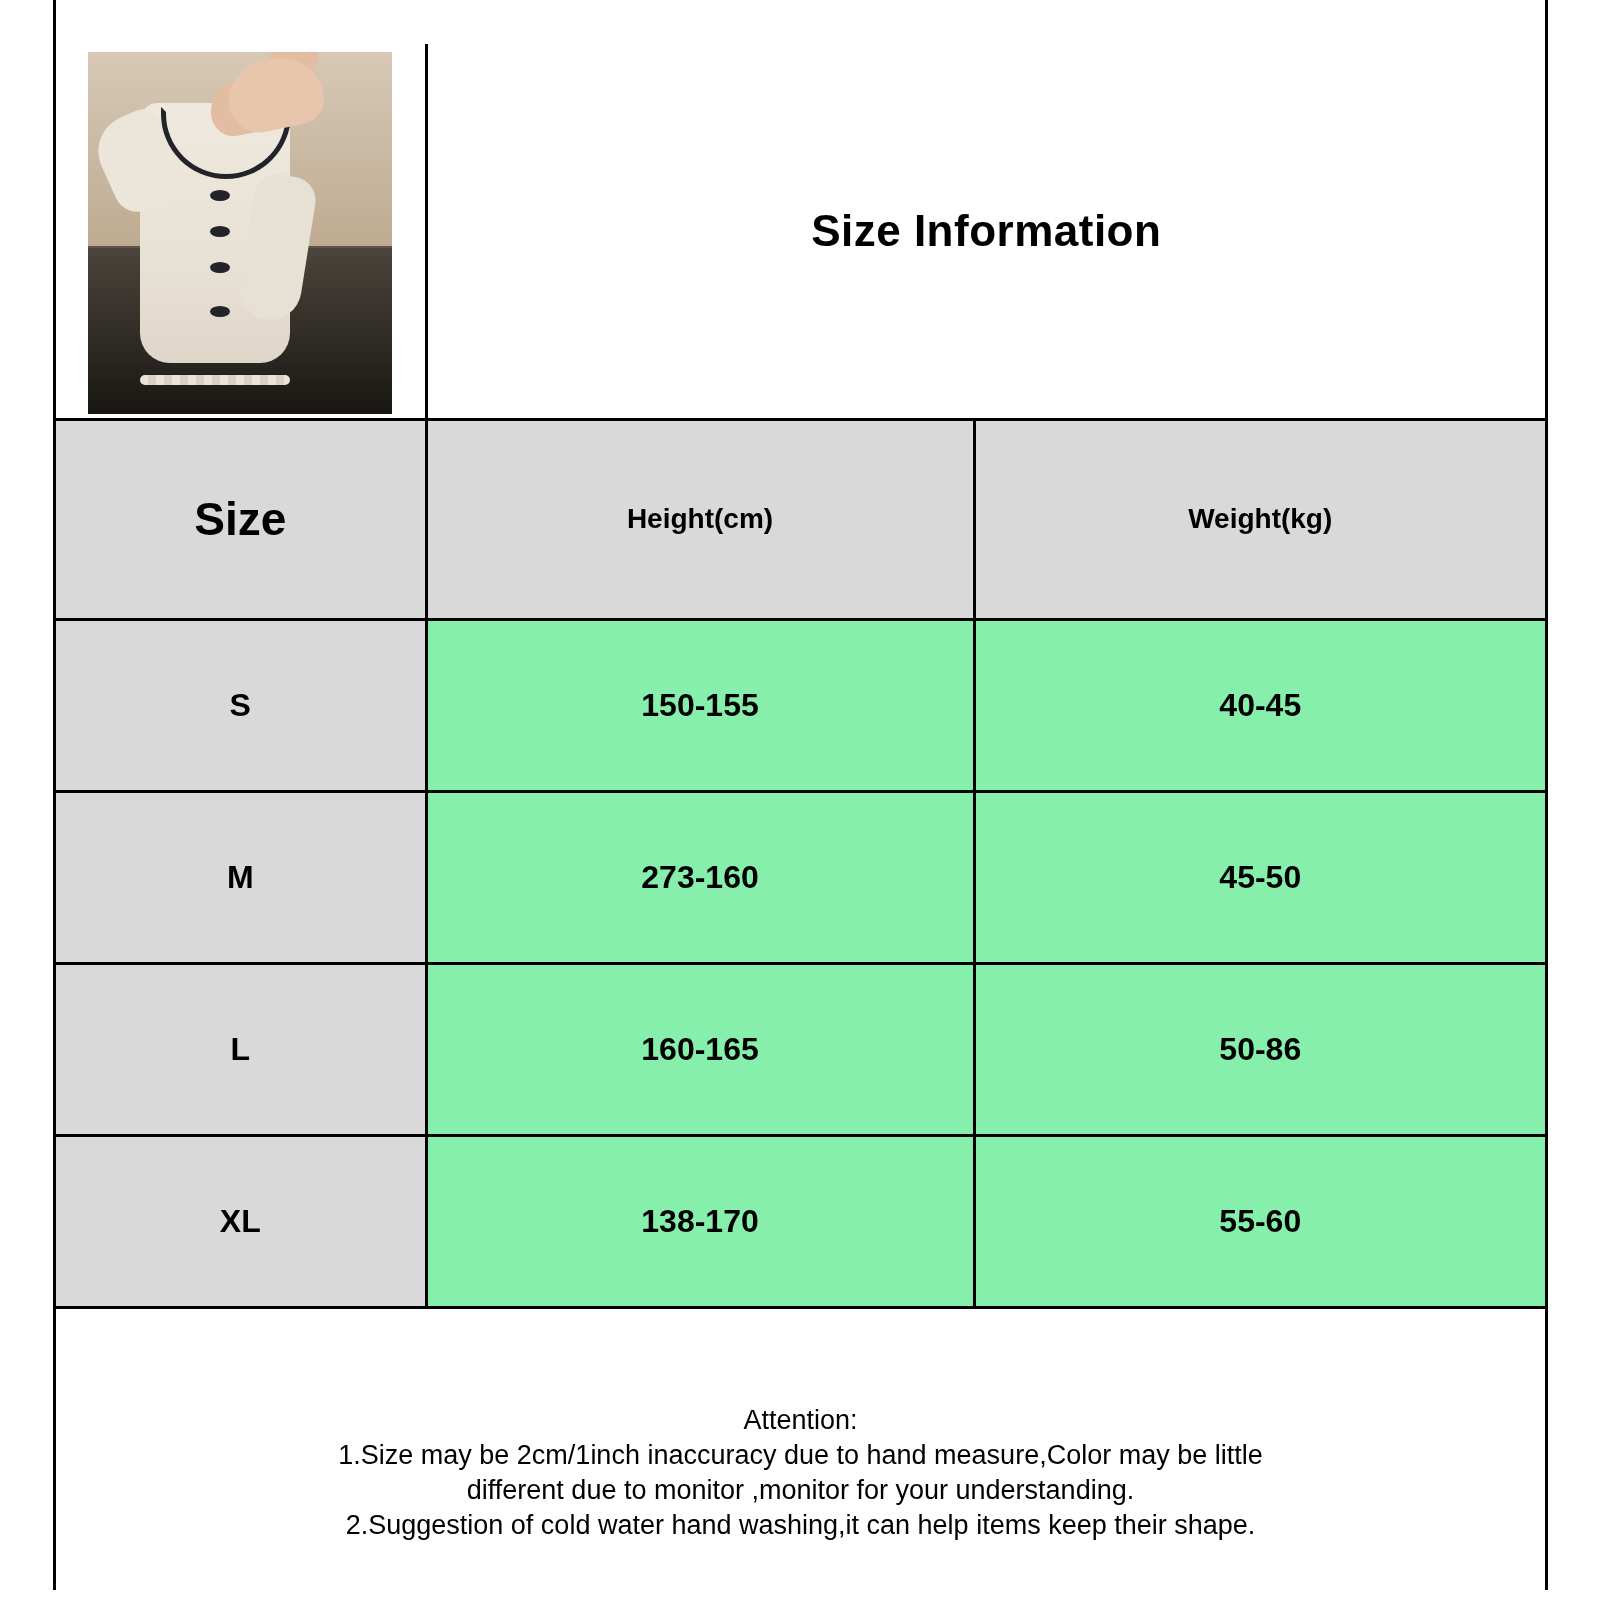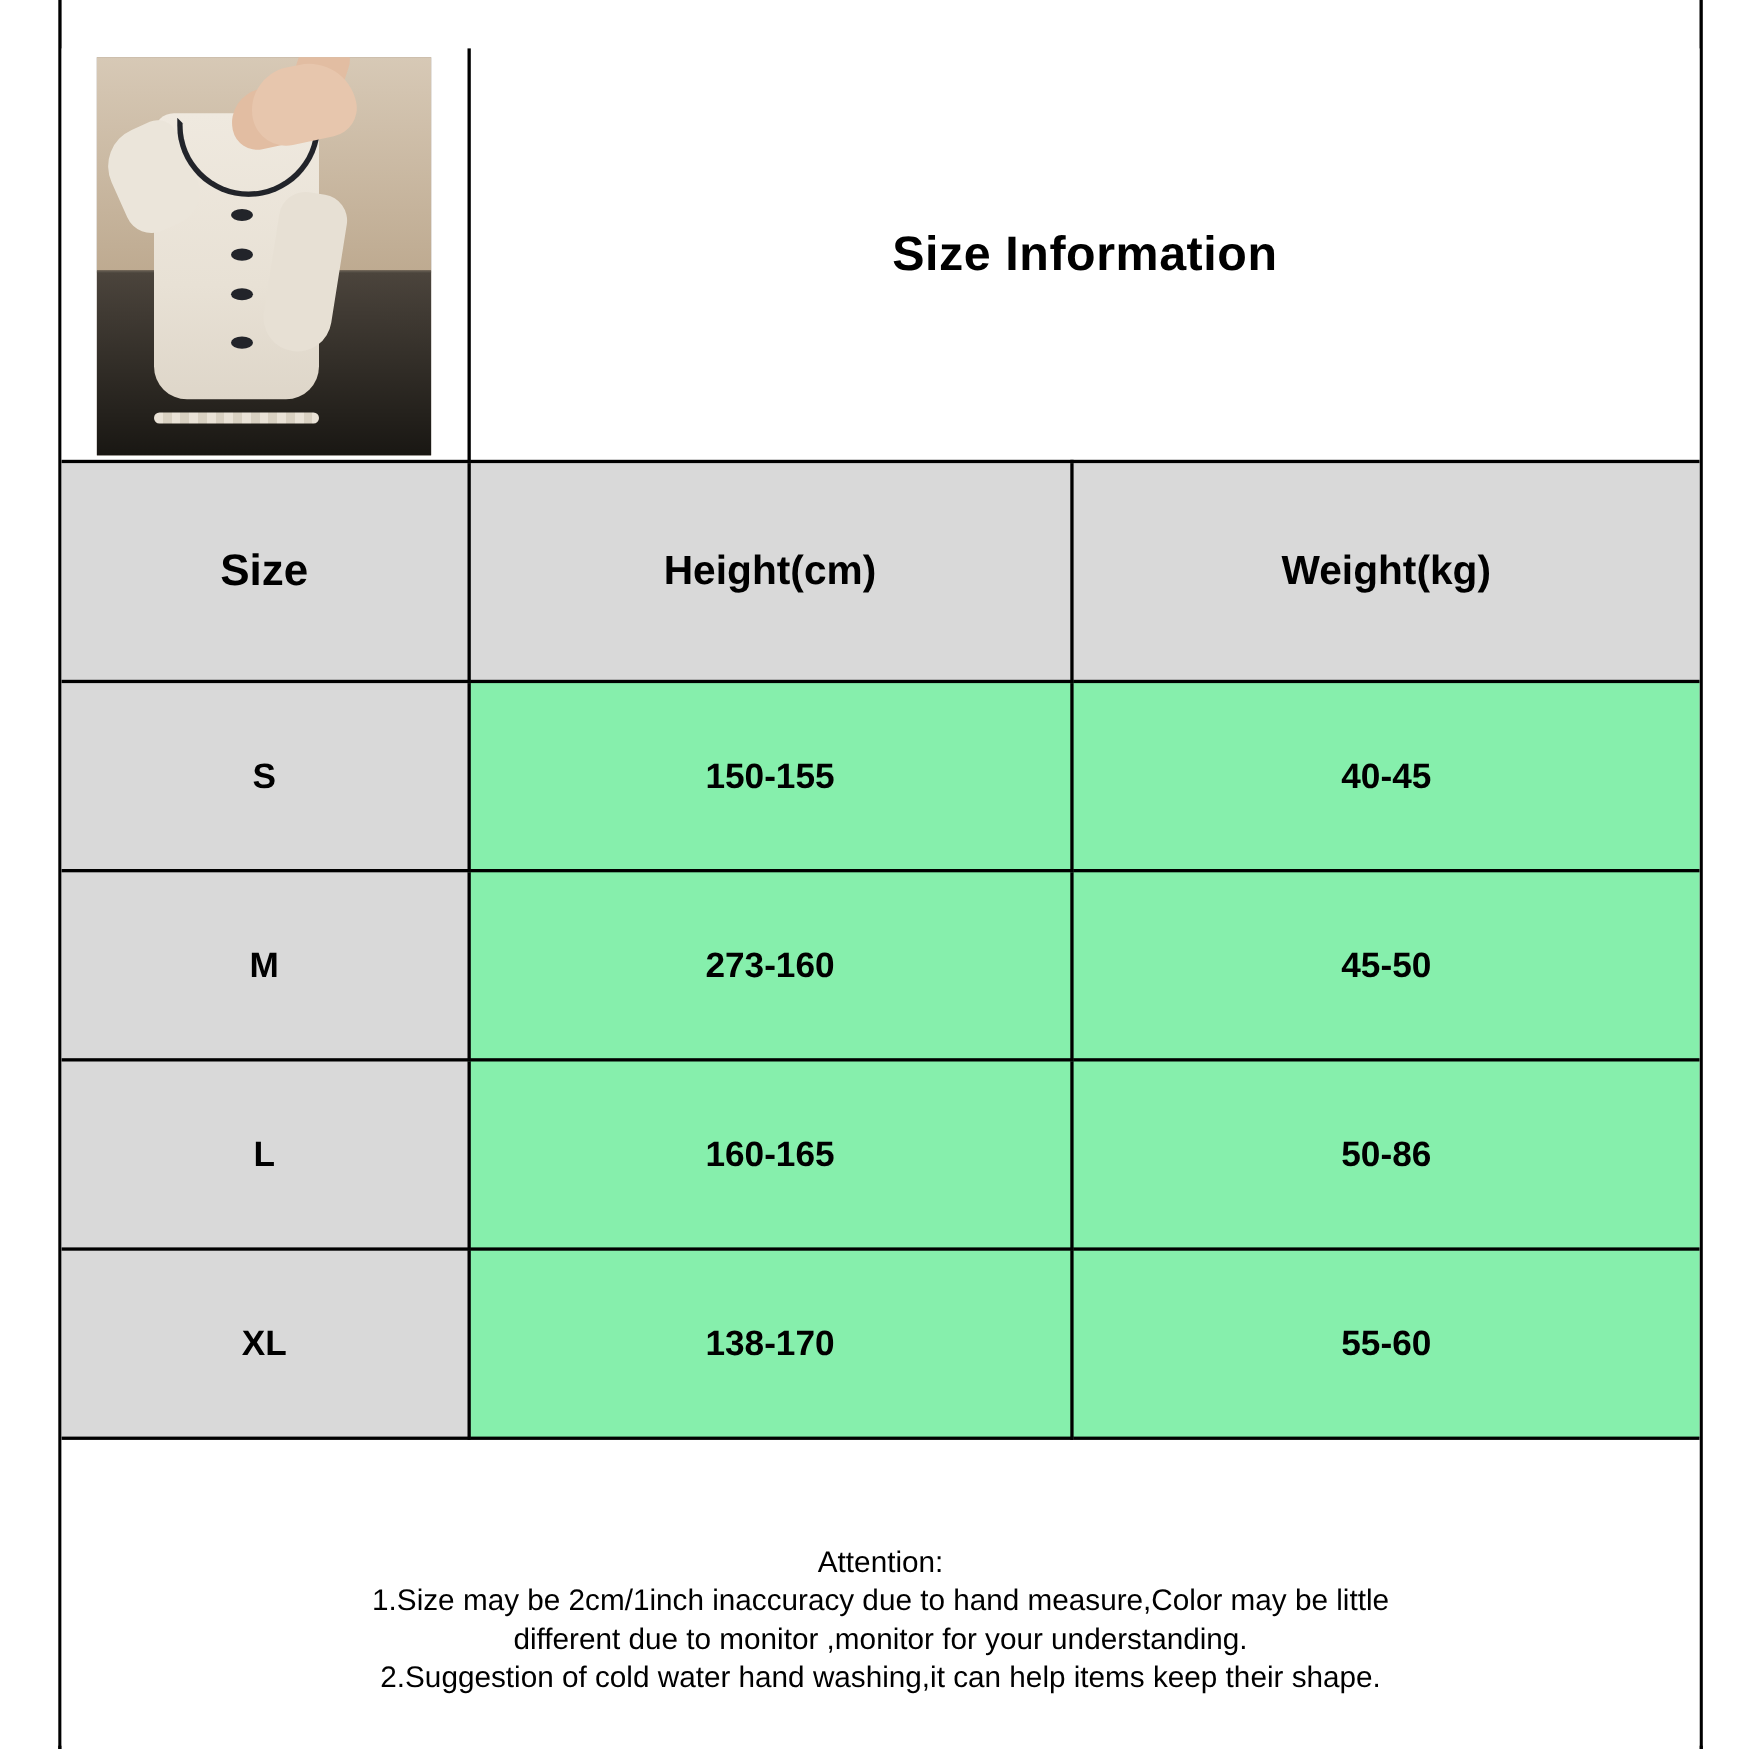--- a/index.html
+++ b/index.html
@@ -185,25 +185,25 @@
 
   
   .hdr {
     height: 200px;
     background: #d9d9d9;
     text-align: center;
     font-weight: bold;
     color: #000000;
   }
   .hdr.size-hdr {
-    font-size: 40px;
+    font-size: 46px;
     border-left: none !important;
   }
   .hdr.col-hdr {
-    font-size: 37px;
+    font-size: 28px;
   }
   .hdr.last {
     border-right: none !important;
   }
 
   
   .row-cell {
     height: 172px;
     text-align: center;
     font-size: 32px;

